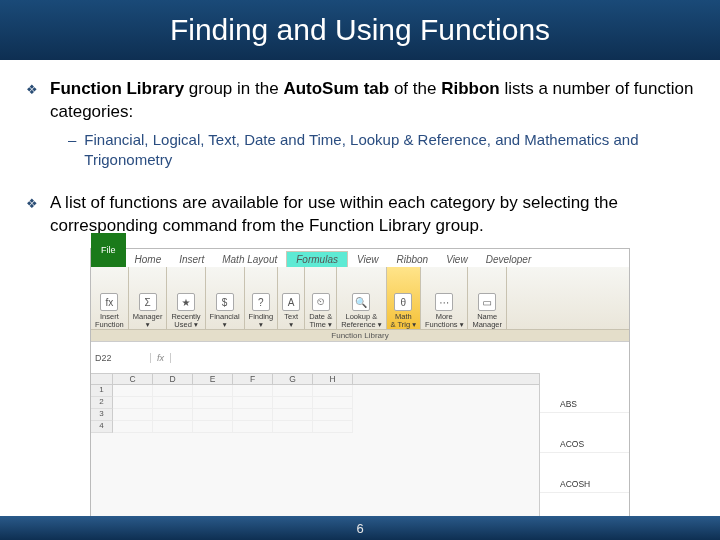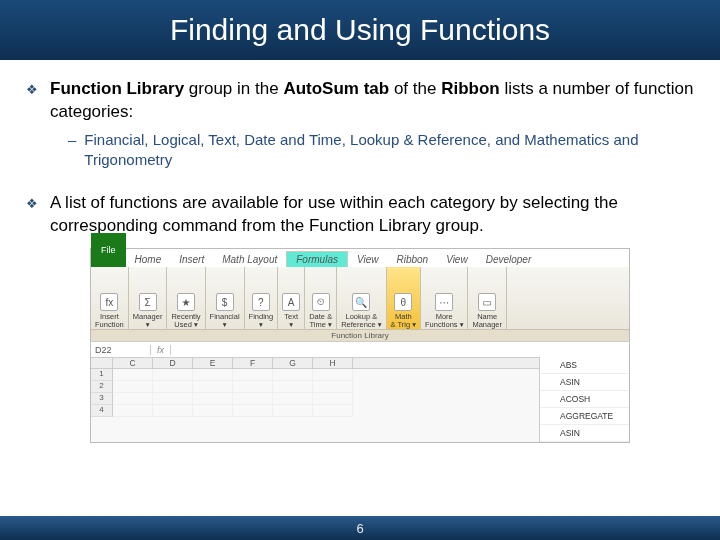--- a/index.html
+++ b/index.html
@@ -32,33 +32,33 @@
   .tabs { display: flex; align-items: flex-end; height: 18px; background: #fff; }
   .tab-file { background: #1a7a1a; color: #fff; padding: 12px 10px; font-size: 9px; }
   .tab { padding: 2px 9px; color: #555; font-size: 10px; font-style: italic; }
   .tab.active { background: #5eead4; border: 1px solid #d0c8b8; border-bottom: none; }
   .groups { display: flex; background: linear-gradient(#f6f6f2, #eae6da); height: 62px; }
   .grp { border-right: 1px solid #c8c2b0; display: flex; flex-direction: column; align-items: center; justify-content: flex-end; padding: 3px 4px 1px; }
   .grp .ico { width: 18px; height: 18px; border: 1px solid #aaa; background: #fff; border-radius: 2px; margin-bottom: 2px; display:flex;align-items:center;justify-content:center;font-size:10px; }
   .grp .lbl { font-size: 7.5px; line-height: 1; text-align: center; color: #3a3a3a; white-space: pre; }
   .grp.hl { background: linear-gradient(#ffe48a, #f5c23a); }
   .flib-bar { background: #e4deca; font-size: 8px; text-align: center; color: #555; padding: 1px 0; border-top: 1px solid #c8c2b0; }
-  .fxrow { display: flex; align-items: center; background: #fff; border-top: 1px solid #ccc; height: 16px; }
+  .fxrow { display: flex; align-items: center; background: #fff; border-top: 1px solid #ccc; height: 32px; }
   .namebox { width: 60px; border-right: 1px solid #ccc; padding: 0 4px; font-size: 9px; }
   .fxsym { padding: 0 6px; font-style: italic; font-size: 9px; color: #888; border-right: 1px solid #ccc; }
   .grid { display: flex; }
   .gleft { flex: 1; }
   .ghead { display: flex; background: #eee; border-top: 1px solid #ccc; border-bottom: 1px solid #ccc; }
   .ghead div { width: 40px; text-align: center; font-size: 8.5px; color: #555; border-right: 1px solid #ccc; }
   .ghead .rowhdr { width: 22px; background: #eee; }
   .grow { display: flex; height: 12px; }
   .grow .rowhdr { width: 22px; text-align: center; font-size: 8px; background: #eee; border-right: 1px solid #ccc; border-bottom: 1px solid #ddd; }
   .grow .cell { width: 40px; border-right: 1px solid #eee; border-bottom: 1px solid #eee; }
   .ddmenu { width: 90px; background: #fff; border-left: 1px solid #ccc; }
-  .ddmenu div { padding: 3px 20px; font-size: 8.5px; color: #333; border-bottom: 1px solid #eee; }
+  .ddmenu div { padding: 3px 20px; font-size: 8.5px; color: #333; border-bottom: 1px solid #eee; margin-top: 23px; }
   .footer {
     position: absolute; bottom: 0; left: 0; right: 0; height: 24px;
     background: linear-gradient(#2a5a8a, #0e2f52);
     color: #e8e8e8; font-size: 13px; display: flex; align-items: center; justify-content: center;
   }
 </style>
 </head>
 <body>
 
 <div class="title-bar">Finding and Using Functions</div>
@@ -195,21 +195,21 @@
               <div class="cell"></div>
               <div class="cell"></div>
               <div class="cell"></div>
               <div class="cell"></div>
               <div class="cell"></div>
             </div>
           </div>
       </div>
       <div class="ddmenu" id="ddmenu">
           <div>ABS</div>
-          <div>ASIN</div>
+          <div>ACOS</div>
           <div>ACOSH</div>
           <div>AGGREGATE</div>
           <div>ASIN</div>
         </div>
     </div>
   </div>
 
 </div>
 
 <div class="footer">

